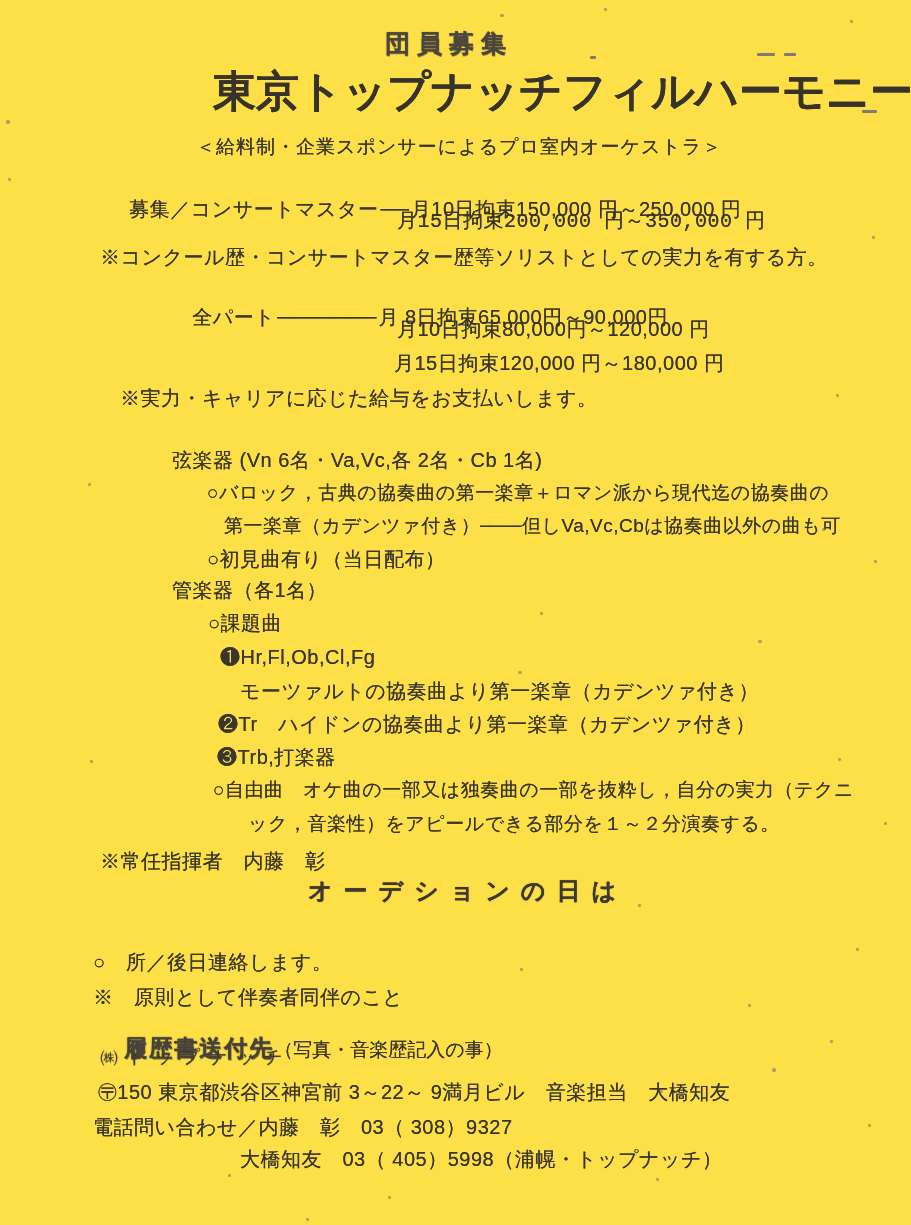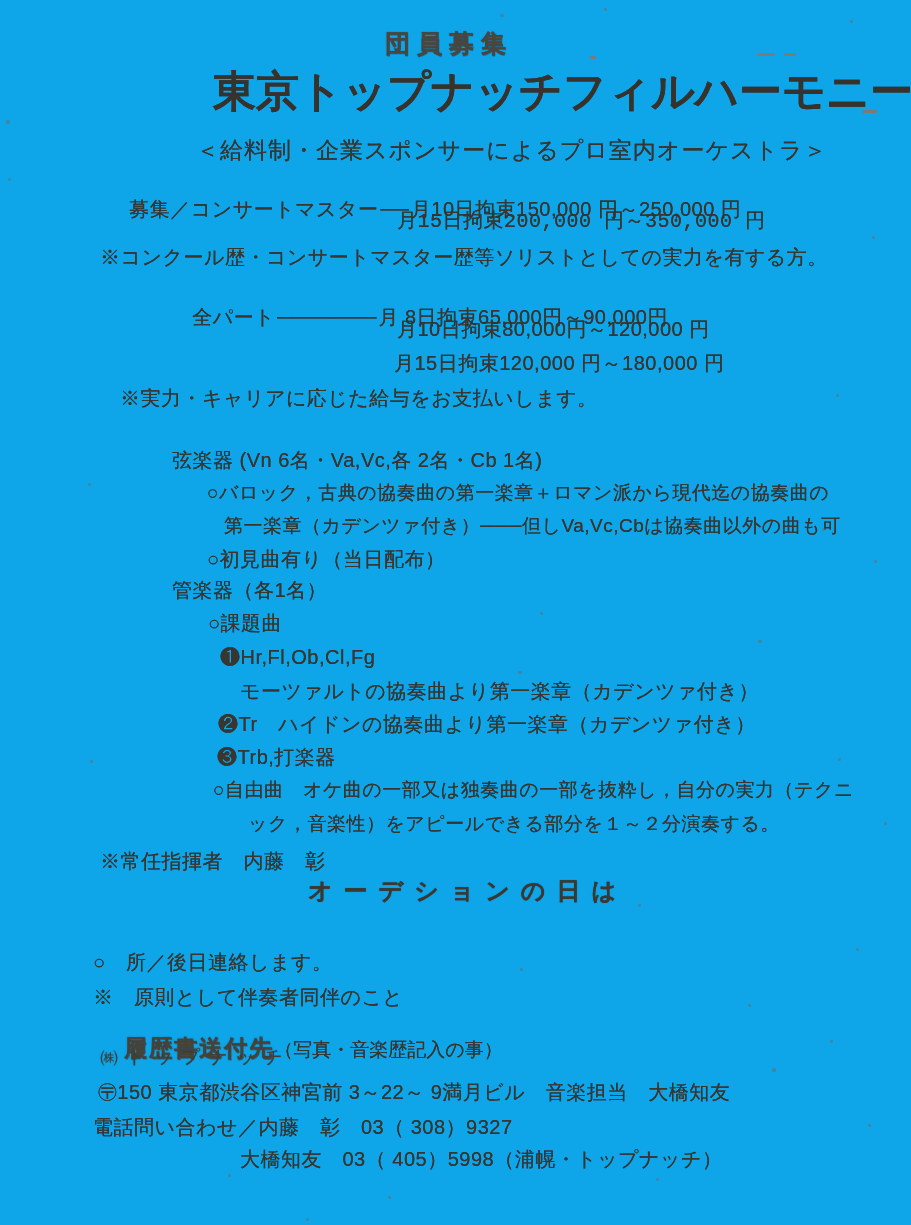--- a/index.html
+++ b/index.html
@@ -4,21 +4,21 @@
 <style>
   html,body{margin:0;padding:0;}
   body{
     background:#e8e8e6;
     font-family:"Liberation Sans", sans-serif;
   }
   .page{
     position:relative;
     width:911px;height:1225px;
     margin:0 auto;
-    background:#0ea5e9;
+    background:#fde047;
     overflow:hidden;
     color:#35322c;
   }
   
   .line{
     position:absolute;
     white-space:pre;
     font-size:20px;
     line-height:1.1;
     color:#3a362f;
@@ -28,21 +28,21 @@
   .small{font-size:19px;}
   .recruit-label{
     font-size:25px;font-weight:bold;letter-spacing:7px;
     color:#4a463f;text-shadow:0 0 1px rgba(60,56,50,.9),.5px .5px 0 rgba(60,56,50,.5);
   }
   .main-title{
     font-family:"Liberation Serif","DejaVu Serif",serif;
     font-size:43px;font-weight:bold;letter-spacing:0px;
     color:#37332c;text-shadow:0 0 .6px rgba(45,42,36,.9);
   }
-  .subtitle{font-size:23px;letter-spacing:1px;}
+  .subtitle{font-size:19px;letter-spacing:1px;font-family:Liberation Mono, monospace;}
   .dash{letter-spacing:0;padding:0 2px;}
   .audition-heading{
     font-size:24px;font-weight:bold;letter-spacing:11px;
     color:#3c3831;text-shadow:0 0 .8px rgba(50,46,40,.9);
   }
   .company-line{
     font-size:18px;font-weight:normal;letter-spacing:9px;
     color:#413d35;text-shadow:0 0 1px rgba(60,56,48,.9);
   }
   .sendto-label{

